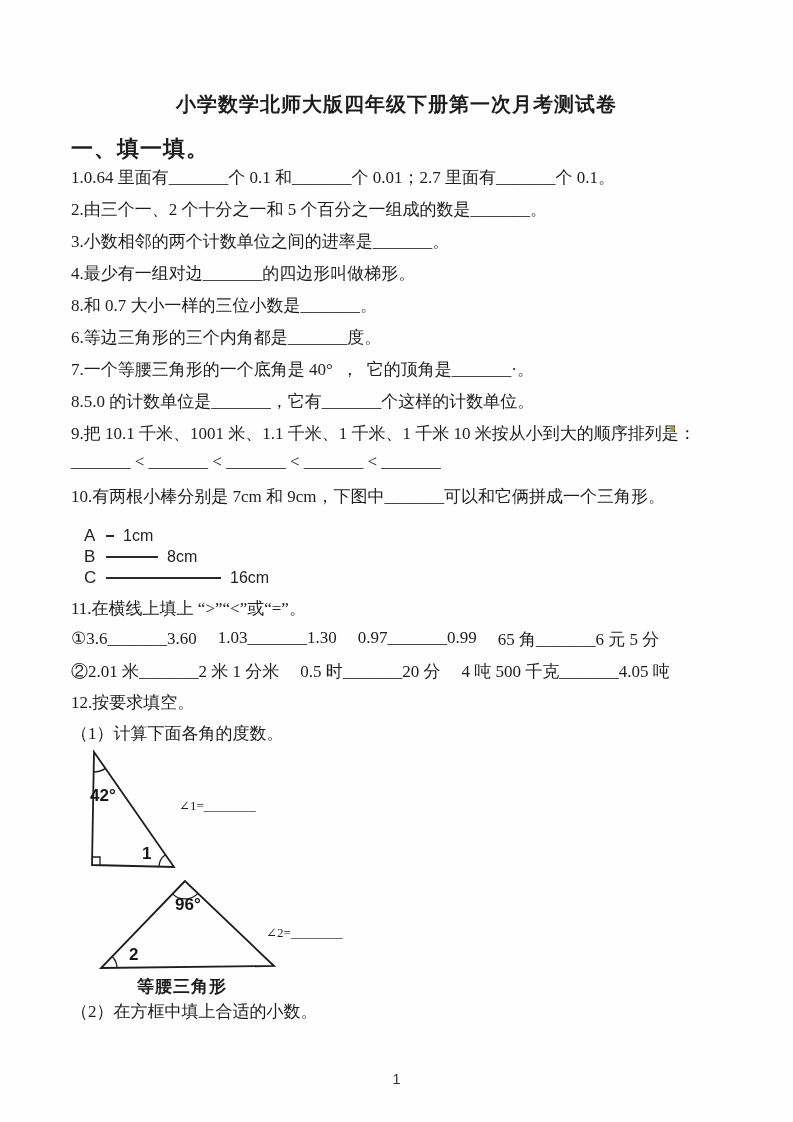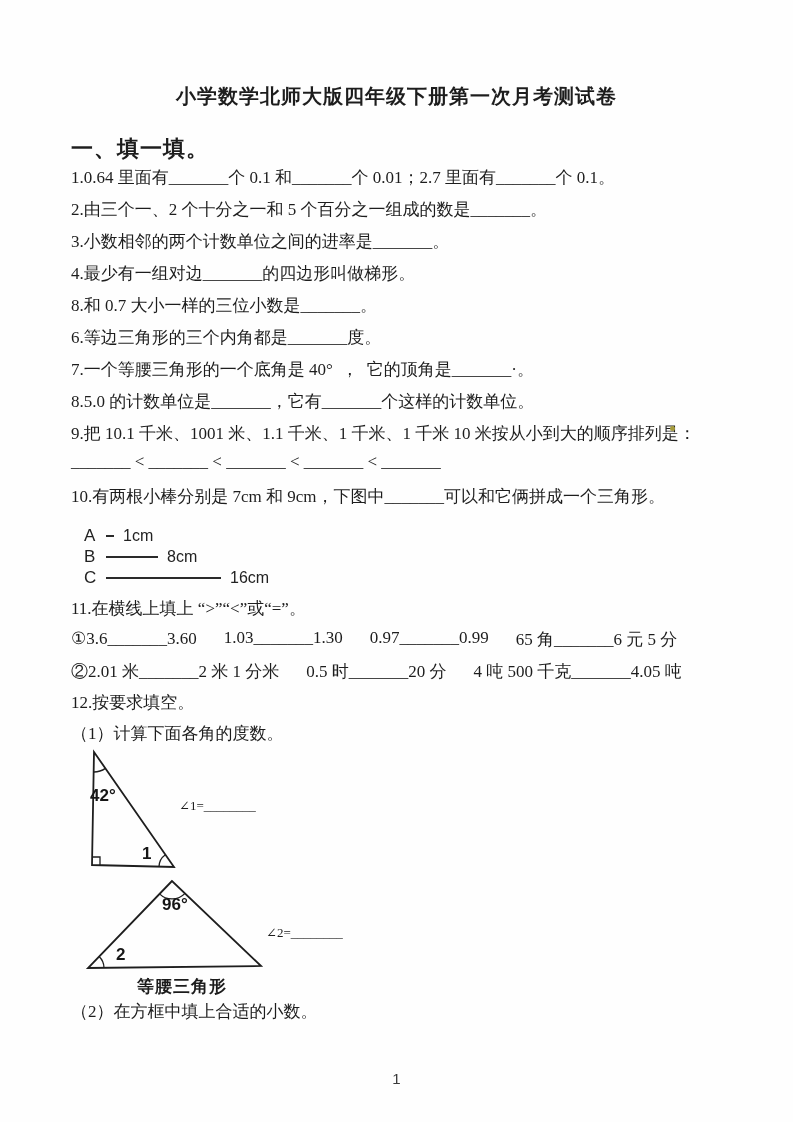--- a/index.html
+++ b/index.html
@@ -1,31 +1,31 @@
 <!DOCTYPE html>
 <html><head>
 <meta charset="utf-8">
 <style>
   html,body{margin:0;padding:0;background:#ffffff;}
   .page{
     position:relative;width:793px;height:1122px;background:#fefefe;
     font-family:"Liberation Serif","DejaVu Serif",serif;color:#1d1d1d;overflow:hidden;
   }
   .title{
-    position:absolute;left:0;right:0;top:83px;margin:0;text-align:center;
+    position:absolute;left:0;right:0;top:83px;margin:8px;text-align:center;
     font-size:20px;font-weight:bold;letter-spacing:1px;
   }
   .sec-heading{
     position:absolute;left:71px;top:134px;font-size:22px;font-weight:bold;letter-spacing:1px;
   }
   .q{
     position:absolute;left:71px;font-size:17px;line-height:1.25;white-space:pre;
   }
   .pairs{
-    position:absolute;left:71px;display:flex;gap:27px;font-size:17px;white-space:pre;
+    position:absolute;left:71px;display:flex;gap:21px;font-size:17px;white-space:pre;
   }
   .sticks-row{
     position:absolute;left:84px;display:flex;align-items:center;
     font-family:"Liberation Sans","DejaVu Sans",sans-serif;font-size:16px;color:#222;
   }
   .stick-label{width:22px;font-size:17px;}
   .stick-line{height:2px;background:#2a2a2a;margin-right:9px;}
   .stick-line-a{width:8px;}
   .stick-line-b{width:52px;}
   .stick-line-c{width:115px;}
@@ -108,21 +108,21 @@
       <polygon points="16,3 14,116 96,118"></polygon>
       <path d="M15.6 23 A20 20 0 0 0 27.4 19.4"></path>
       <path d="M14 108 H22 V116"></path>
       <path d="M87.4 105.7 A15 15 0 0 0 81 117.6"></path>
       <text x="12" y="52">42°</text>
       <text x="64" y="110">1</text>
     </svg>
   </div>
   <div class="angle-answer" style="left:179px;top:798px">∠1=________</div>
 
-  <div class="fig" style="left:80px;top:874px;width:190px;height:100px">
+  <div class="fig" style="left:93px;top:874px;width:190px;height:100px">
     <svg width="190" height="100" viewBox="0 0 190 100">
       <polygon points="92,7 8,94 181,92"></polygon>
       <path d="M79.5 19.9 A18 18 0 0 0 105 19.4"></path>
       <path d="M19.1 82.5 A16 16 0 0 1 24 93.8"></path>
       <text x="82" y="36">96°</text>
       <text x="36" y="86">2</text>
     </svg>
   </div>
   <div class="fig-caption" style="left:137px;top:975px">等腰三角形</div>
   <div class="angle-answer" style="left:266px;top:925px">∠2=________</div>

